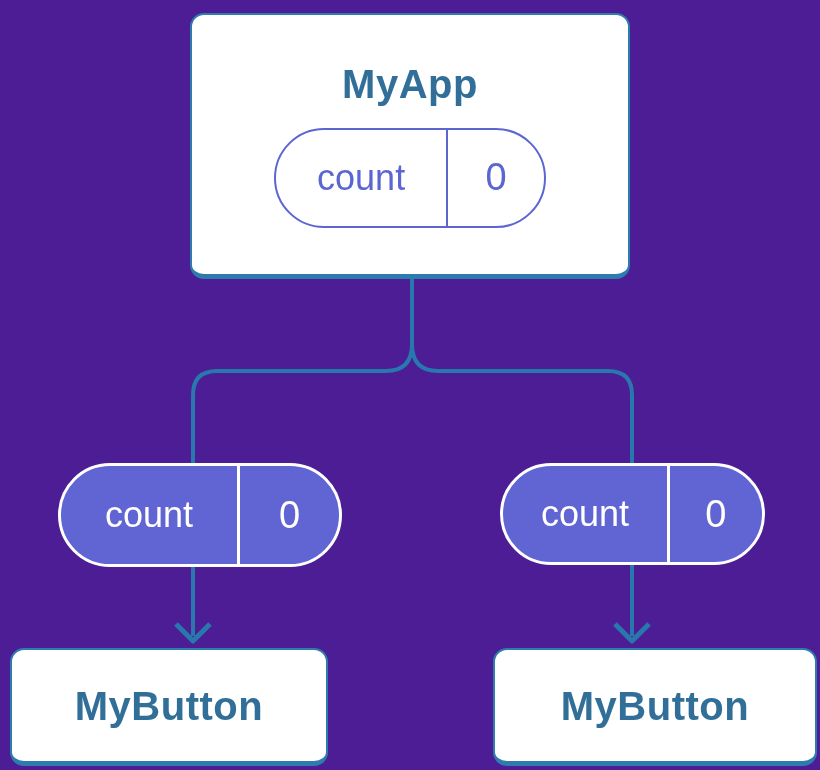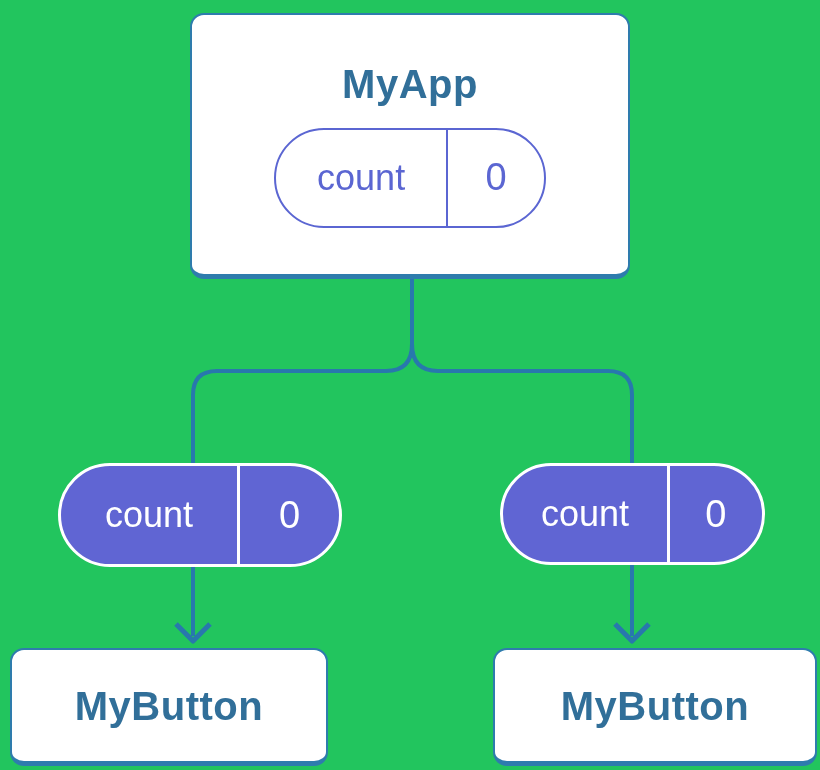--- a/index.html
+++ b/index.html
@@ -5,21 +5,21 @@
   html,body{margin:0;padding:0;}
   body{
     font-family:"Liberation Sans", sans-serif;
     background:#4b6870;
     width:820px;height:770px;
     overflow:hidden;
   }
   .stage{
     position:relative;
     width:820px;height:770px;
-    background:#22c55e;
+    background:#4c1d95;
   }
   .connector-svg{
     position:absolute;left:0;top:0;
   }
   .card{
     position:absolute;
     background:#ffffff;
     border:2.5px solid #2e7cad;
     border-bottom-width:5px;
     border-radius:14px;

